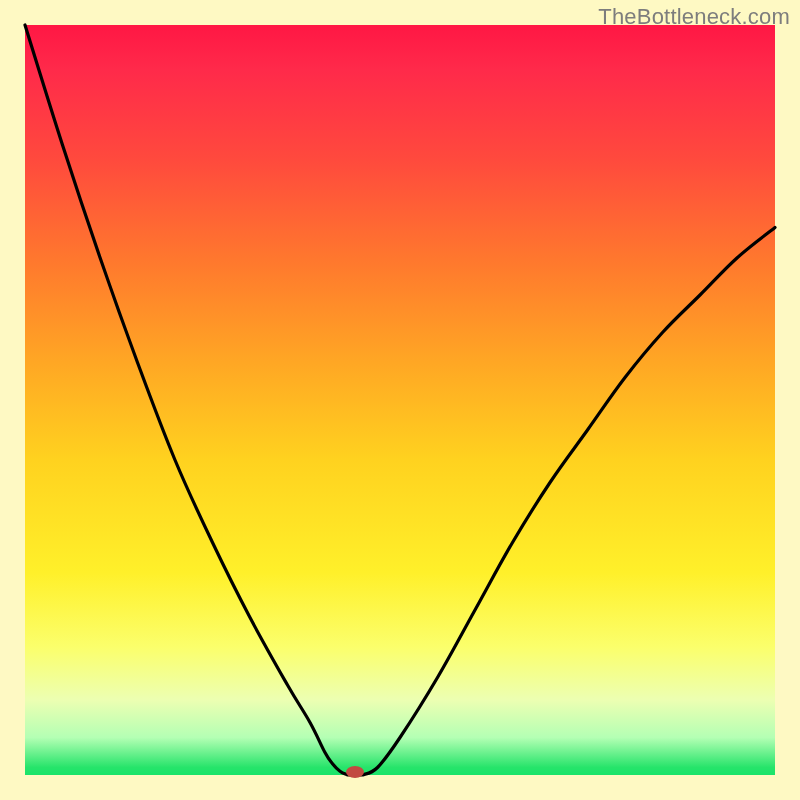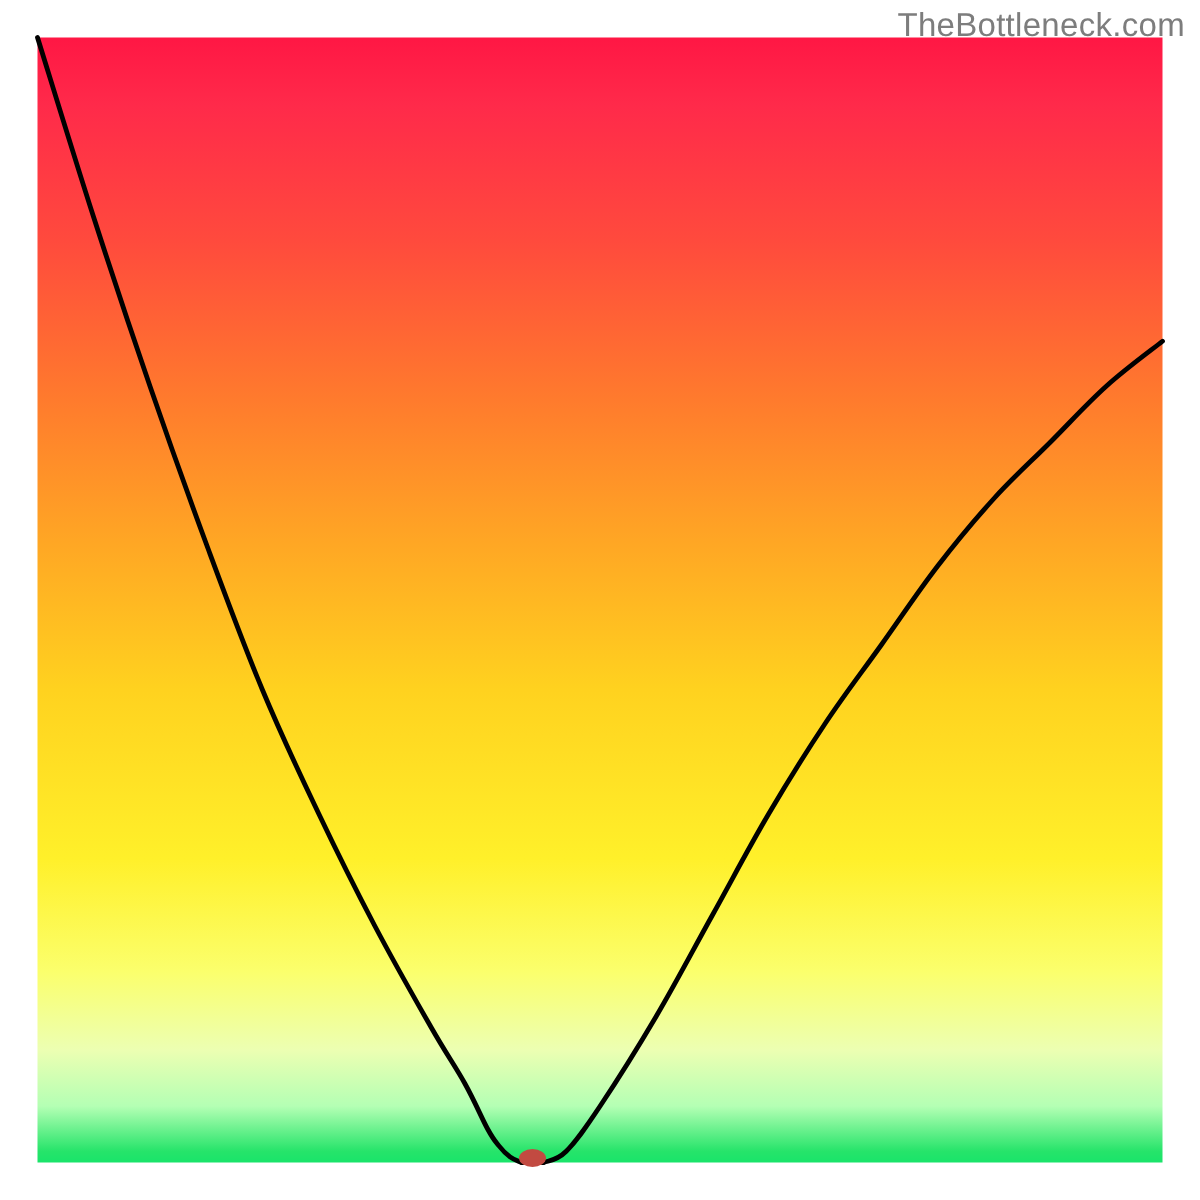--- a/index.html
+++ b/index.html
@@ -8,21 +8,21 @@
     width: 800px;
     height: 800px;
     overflow: hidden;
     background: #000;
     font-family: Arial, Helvetica, sans-serif;
   }
   .frame {
     position: relative;
     width: 800px;
     height: 800px;
-    background: #ffffff;
+    background: #fef9c3;
   }
   .plot-area {
     position: absolute;
     left: 25px;
     top: 25px;
     width: 750px;
     height: 750px;
     
     background: linear-gradient(
       to bottom,

